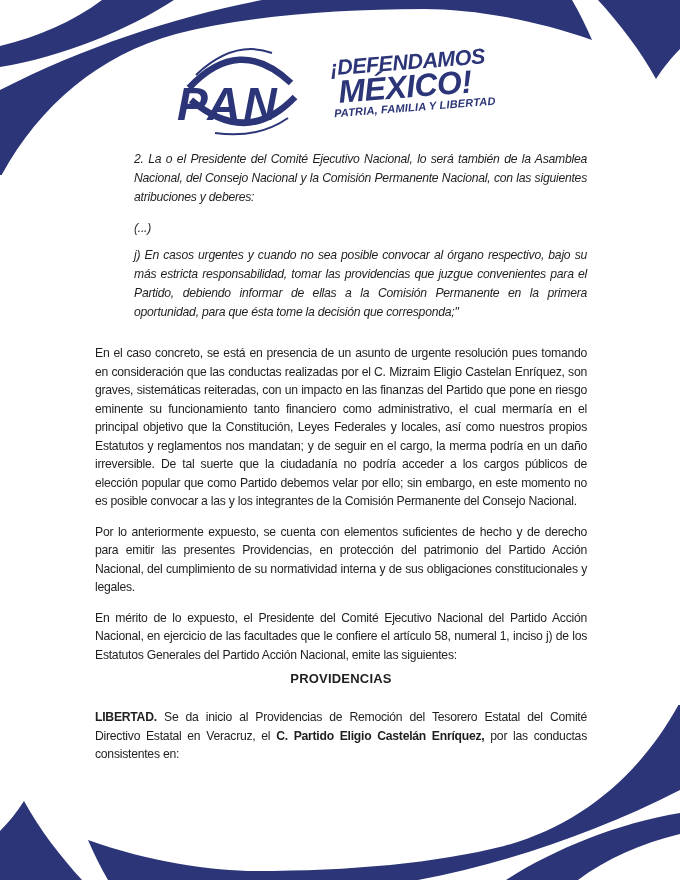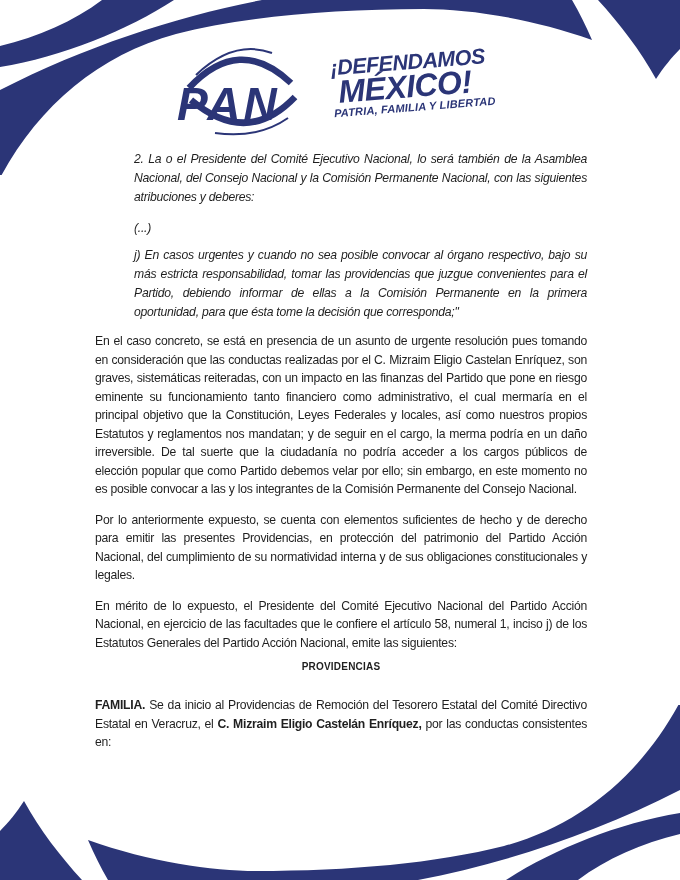--- a/index.html
+++ b/index.html
@@ -45,27 +45,27 @@
     position:absolute;top:150px;left:95px;width:492px;
     font-size:12.2px;line-height:19px;
     text-align:justify;
     letter-spacing:-0.25px;
   }
   .quote{
     font-style:italic;
     margin:0 0 12px 39px;
   }
   .quote.ellipsis{margin-bottom:8px;}
-  .quote.last{margin-bottom:10px;}
+  .quote.last{margin-bottom:22px;}
   .para{margin:0 0 12px 0;line-height:18.5px;}
   .para.tight{}
   .para.premerit{margin-bottom:5px;}
   .heading{
     text-align:center;font-weight:bold;
-    font-size:10px;letter-spacing:0.2px;
+    font-size:13px;letter-spacing:0.2px;
     margin:0 0 20px 0;line-height:19px;
   }
   .bold{font-weight:bold;}
 </style>
 </head>
 <body>
 
 <div class="page">
 
   <svg class="swoosh top" viewBox="0 0 680 175" preserveAspectRatio="none" aria-hidden="true">
@@ -109,17 +109,17 @@
 
     <p class="para">En el caso concreto, se está en presencia de un asunto de urgente resolución pues tomando en consideración que las conductas realizadas por el C. Mizraim Eligio Castelan Enríquez, son graves, sistemáticas reiteradas, con un impacto en las finanzas del Partido que pone en riesgo eminente su funcionamiento tanto financiero como administrativo, el cual mermaría en el principal objetivo que la Constitución, Leyes Federales y locales, así como nuestros propios Estatutos y reglamentos nos mandatan; y de seguir en el cargo, la merma podría en un daño irreversible. De tal suerte que la ciudadanía no podría acceder a los cargos públicos de elección popular que como Partido debemos velar por ello; sin embargo, en este momento no es posible convocar a las y los integrantes de la Comisión Permanente del Consejo Nacional.</p>
 
     <p class="para tight">Por lo anteriormente expuesto, se cuenta con elementos suficientes de hecho y de derecho para emitir las presentes Providencias, en protección del patrimonio del Partido Acción Nacional, del cumplimiento de su normatividad interna y de sus obligaciones constitucionales y legales.</p>
 
     <p class="para premerit">En mérito de lo expuesto, el Presidente del Comité Ejecutivo Nacional del Partido Acción Nacional, en ejercicio de las facultades que le confiere el artículo 58, numeral 1, inciso j) de los Estatutos Generales del Partido Acción Nacional, emite las siguientes:</p>
 
     <p class="heading">PROVIDENCIAS</p>
 
     <p class="para">
-      <span class="bold">FAMILIA.</span><span> Se da inicio al Providencias de Remoción del Tesorero Estatal del Comité Directivo Estatal en Veracruz, el </span><span class="bold">C. Mizraim Eligio Castelán Enríquez,</span><span> por las conductas consistentes en:</span>
+      <span class="bold">LIBERTAD.</span><span> Se da inicio al Providencias de Remoción del Tesorero Estatal del Comité Directivo Estatal en Veracruz, el </span><span class="bold">C. Partido Eligio Castelán Enríquez,</span><span> por las conductas consistentes en:</span>
     </p>
 
   </div>
 </div>
 
 </body></html>

